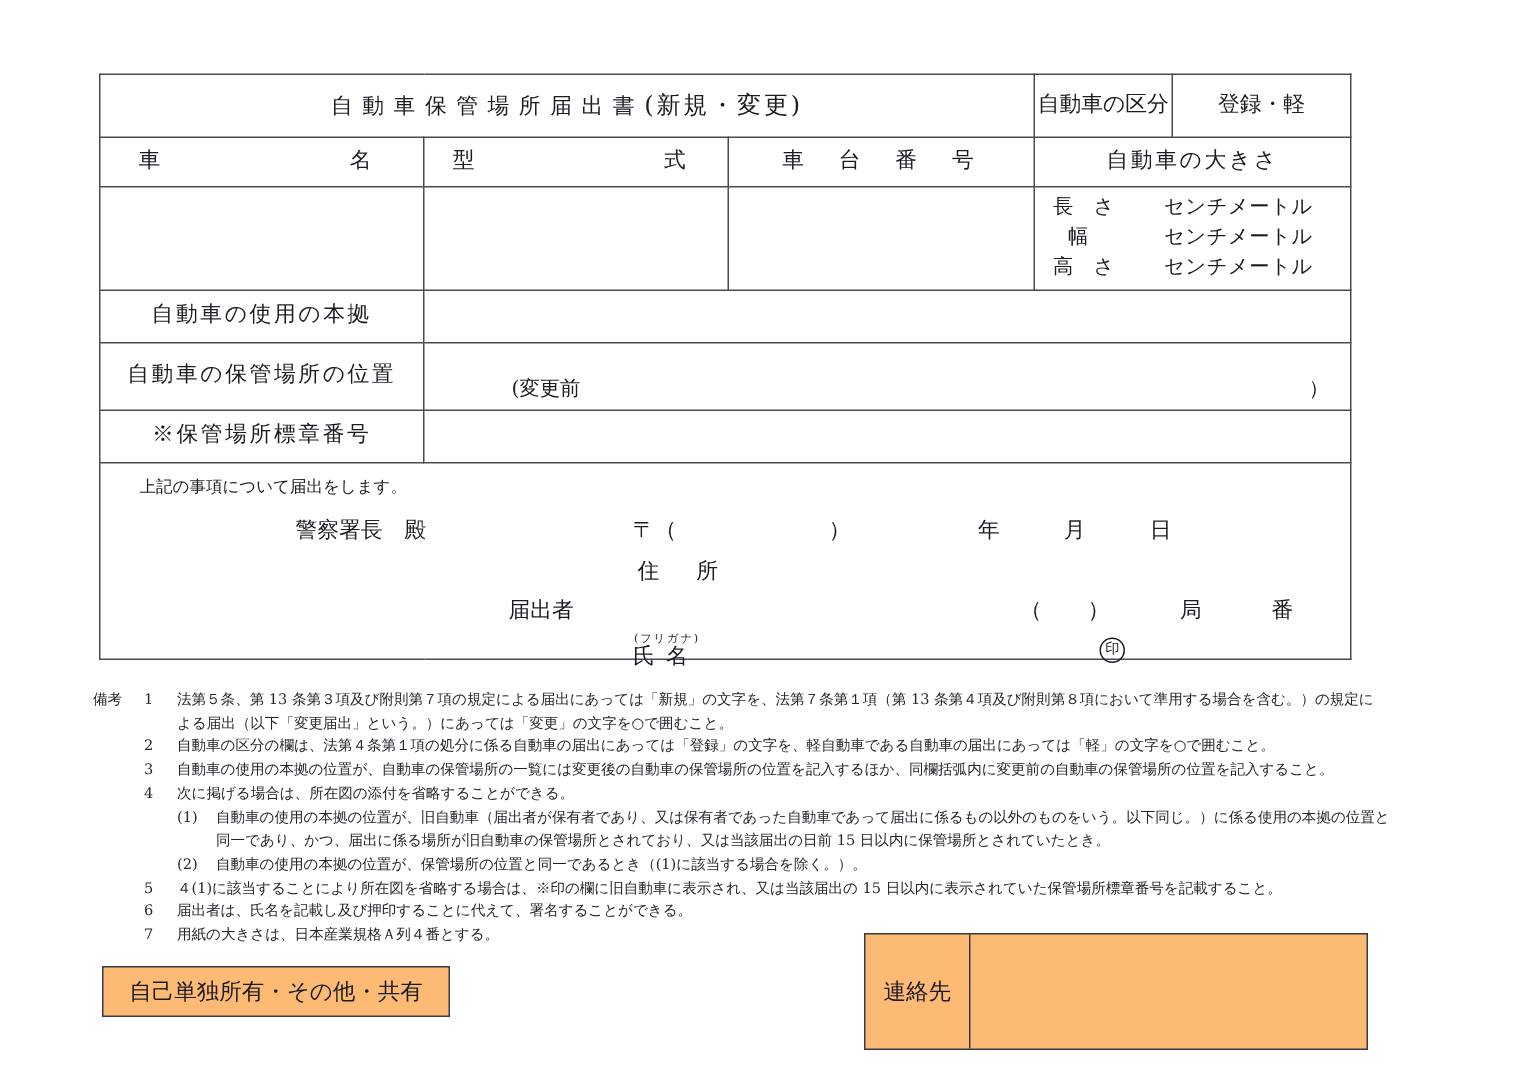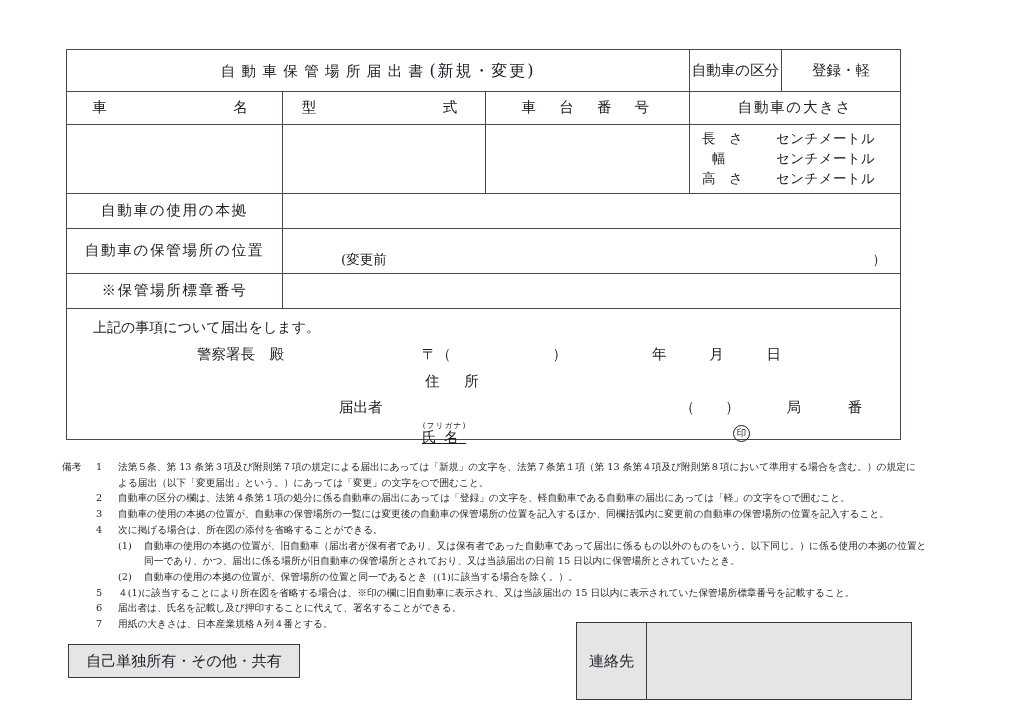--- a/index.html
+++ b/index.html
@@ -126,41 +126,41 @@
     vertical-align: top;
   }
   .decl-inner {
     position: relative;
     width: 100%;
     height: 100%;
     font-size: 14.5px;
   }
   .abs { position: absolute; white-space: nowrap; }
 
-  .decl-line1 { left: 26px;  top: 9px;  font-size: 14px; }
+  .decl-line1 { left: 26px;  top: 9px;  font-size: 11px; }
   .decl-police { left: 130px; top: 36px; }
   .decl-zip    { left: 355px; top: 36px; }
   .decl-date   { left: 585px; top: 36px; letter-spacing: 0.05em; }
   .decl-date span { margin-right: 42px; }
   .decl-date span:last-child { margin-right: 0; }
   .decl-addr   { left: 358px; top: 63px; letter-spacing: 0.35em; }
   .decl-person { left: 272px; top: 89px; }
   .decl-tel    { left: 613px; top: 89px; letter-spacing: 0.05em; }
   .decl-tel .gap { display: inline-block; width: 30px; }
   .decl-tel .gap2 { display: inline-block; width: 46px; }
   .decl-name   { left: 355px; top: 113px; }
   .decl-seal   { left: 666px; top: 113px; }
 
   ruby { ruby-position: over; }
   rt {
     font-size: 7.5px;
     line-height: 1;
     letter-spacing: 0;
   }
-  .name-chars { font-size: 14.5px; letter-spacing: 0.52em; text-decoration: underline; }
+  .name-chars { font-size: 14.5px; letter-spacing: 0.52em; }
   .seal {
     display: inline-block;
     width: 15px; height: 15px;
     border: 1.2px solid #1b1b24;
     border-radius: 50%;
     font-size: 9.5px;
     line-height: 14px;
     text-align: center;
   }
 
@@ -192,21 +192,21 @@
   .sub-tag { flex: 0 0 auto; width: 26px; }
   .sub-body { flex: 1 1 auto; }
   .sub-cont { padding-left: 82px; }
   .note-line { white-space: nowrap; }
 
   
   .bottom-box {
     position: absolute;
     border: 1.4px solid #3a3a45;
     box-sizing: border-box;
-    background: #e5e5e5;
+    background: #fdba74;
   }
   .box-owner {
     left: 68px;
     top: 644px;
     width: 232px;
     height: 34px;
     font-size: 15px;
     display: flex;
     align-items: center;
     justify-content: center;

